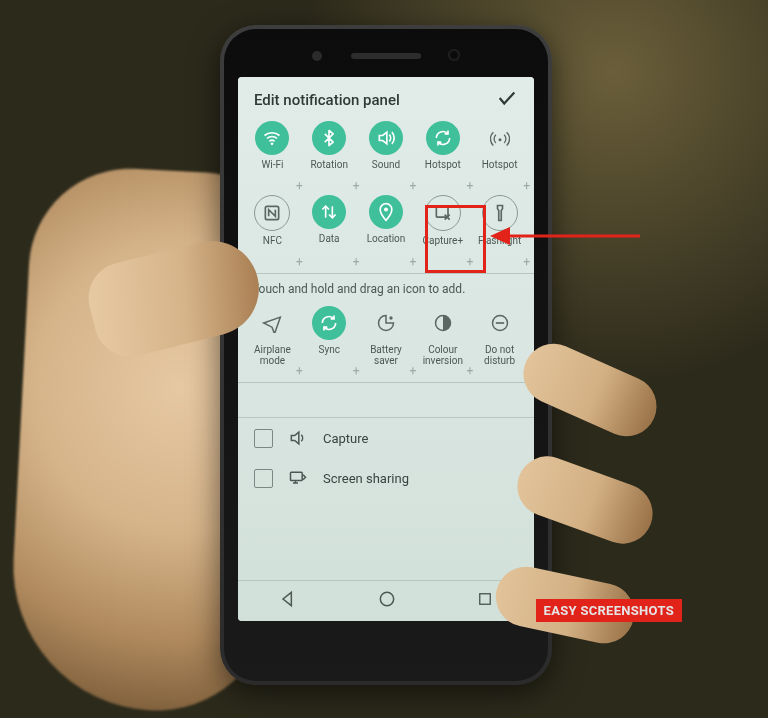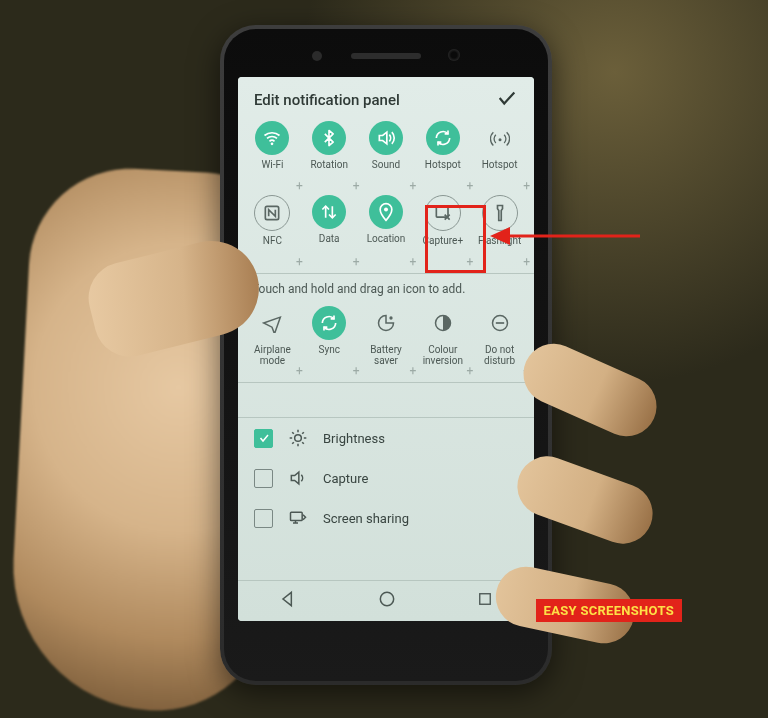--- a/index.html
+++ b/index.html
@@ -63,21 +63,21 @@
   .cb.on{background:#3fbf9a;border-color:#3fbf9a;color:#fff;}
   .slot-icon{width:22px;color:#4c5854;display:flex;align-items:center;justify-content:center;}
 
   .navbar{position:absolute;left:0;right:0;bottom:0;height:40px;display:flex;align-items:center;justify-content:space-around;
           border-top:1px solid #b7c6c0;}
   .navbtn{color:#4c5854;}
 
   
   .highlight{position:absolute;border:3px solid #e2231a;z-index:60;}
   .arrow{position:absolute;z-index:60;}
-  .watermark{position:absolute;z-index:70;background:#e2231a;color:#fde047;font-weight:700;font-size:13px;padding:4px 8px;letter-spacing:.3px;}
+  .watermark{position:absolute;z-index:70;background:#e2231a;color:#e5e5e5;font-weight:700;font-size:13px;padding:4px 8px;letter-spacing:.3px;}
 </style>
 </head>
 <body>
 <div class="scene">
   <div class="bg"></div>
   <div class="hand"></div>
   <div class="thumb"></div>
   <div class="finger f1"></div>
   <div class="finger f2"></div>
   <div class="finger f3"></div>
@@ -254,43 +254,20 @@
                   </svg>
                 </div>
                 <div class="lbl">Do not<br>disturb</div>
                 <span class="plus">+</span>
               </div>
             </div>
 
           <div class="spacer"></div>
 
           <div class="list" id="sliders">
-              <div class="row">
-                <span class="cb on">
-                  <svg width="12" height="12" viewBox="0 0 24 24">
-                    <polyline points="5 12 10 18 20 6" fill="none" stroke="#fff" stroke-width="3"></polyline>
-                  </svg>
-                </span>
-                <span class="slot-icon">
-                  <svg width="20" height="20" viewBox="0 0 24 24">
-                    <circle cx="12" cy="12" r="4" fill="none" stroke="currentColor" stroke-width="1.8"></circle>
-                    <g stroke="currentColor" stroke-width="1.8">
-                      <line x1="12" y1="2" x2="12" y2="5"></line>
-                      <line x1="12" y1="19" x2="12" y2="22"></line>
-                      <line x1="2" y1="12" x2="5" y2="12"></line>
-                      <line x1="19" y1="12" x2="22" y2="12"></line>
-                      <line x1="5" y1="5" x2="7" y2="7"></line>
-                      <line x1="17" y1="17" x2="19" y2="19"></line>
-                      <line x1="17" y1="7" x2="19" y2="5"></line>
-                      <line x1="5" y1="19" x2="7" y2="17"></line>
-                    </g>
-                  </svg>
-                </span>
-                <span>Brightness</span>
-              </div>
               <div class="row">
                 <span class="cb"></span>
                 <span class="slot-icon">
                   <svg width="20" height="20" viewBox="0 0 24 24">
                     <path d="M4 9v6h4l5 4V5L8 9H4z" fill="none" stroke="currentColor" stroke-width="1.8"></path>
                     <path d="M16 8a6 6 0 0 1 0 8" fill="none" stroke="currentColor" stroke-width="1.8"></path>
                   </svg>
                 </span>
                 <span>Capture</span>
               </div>

